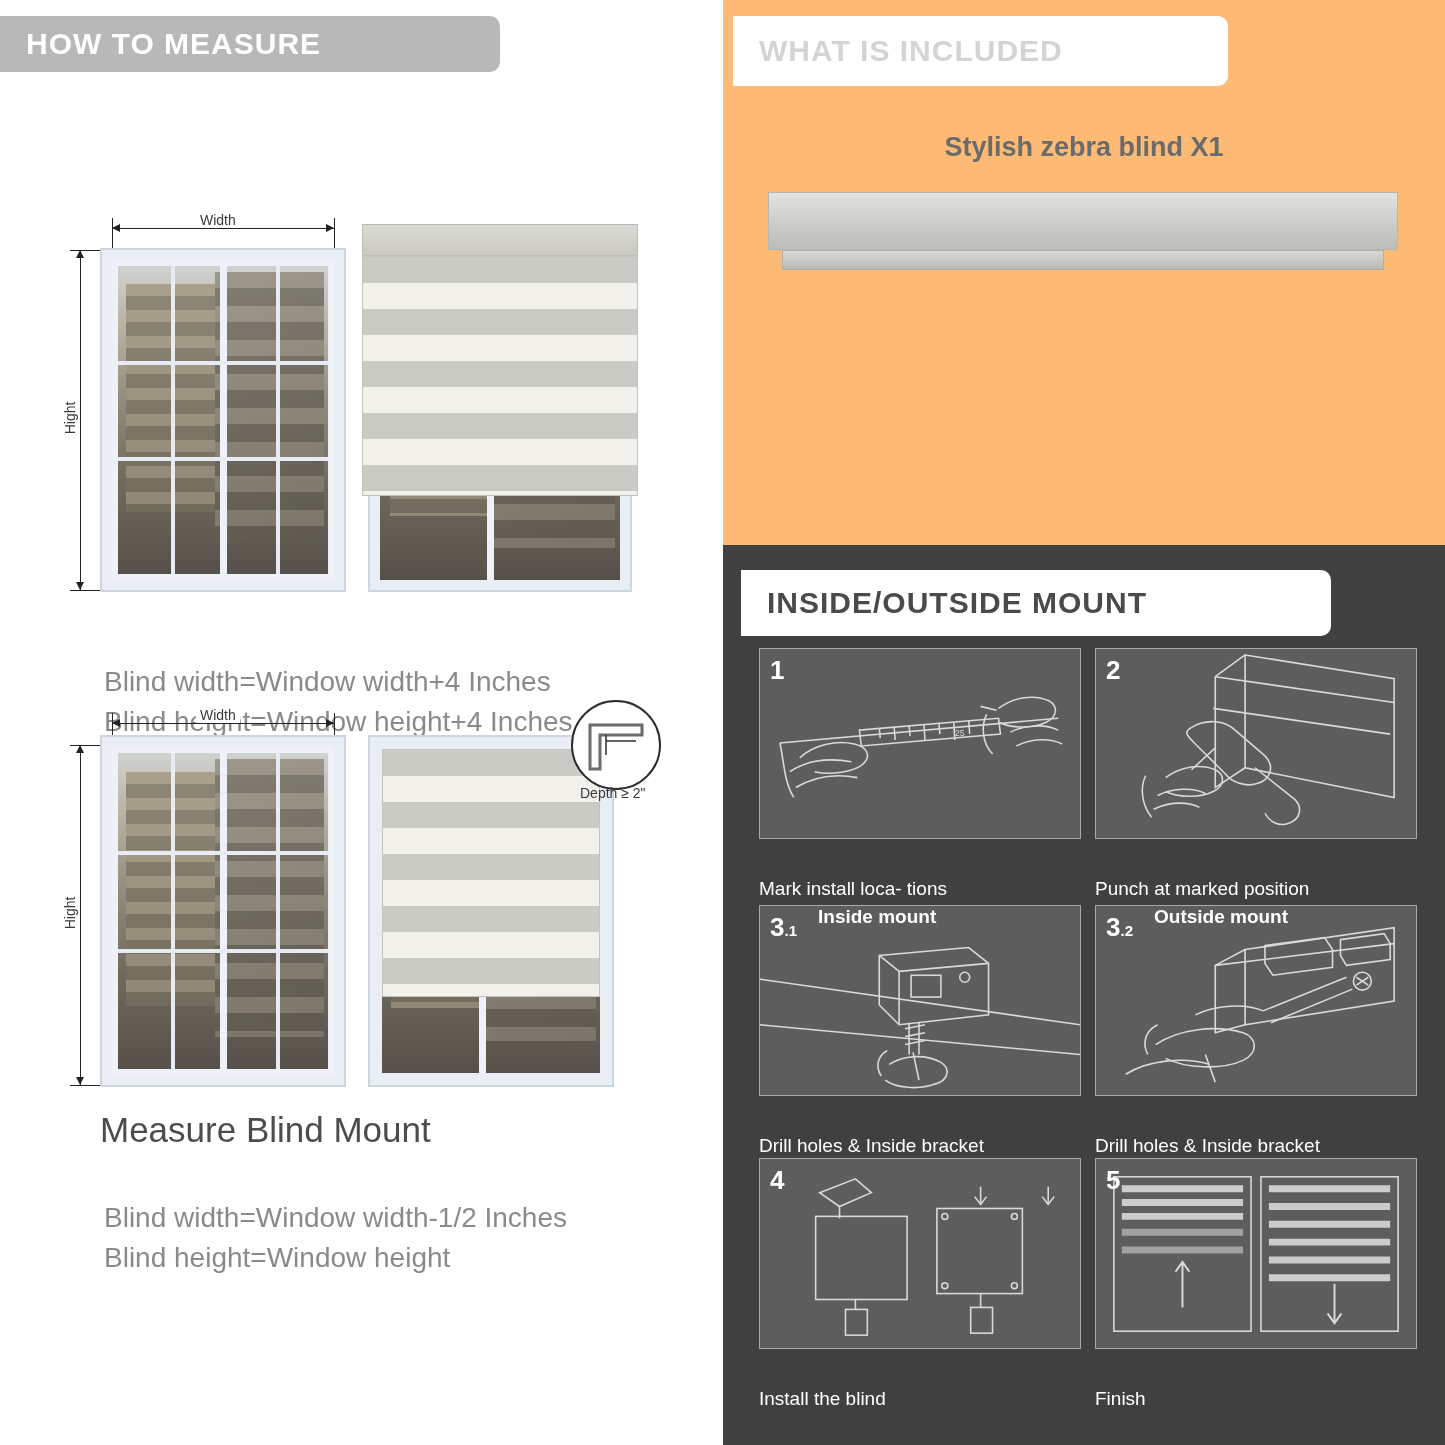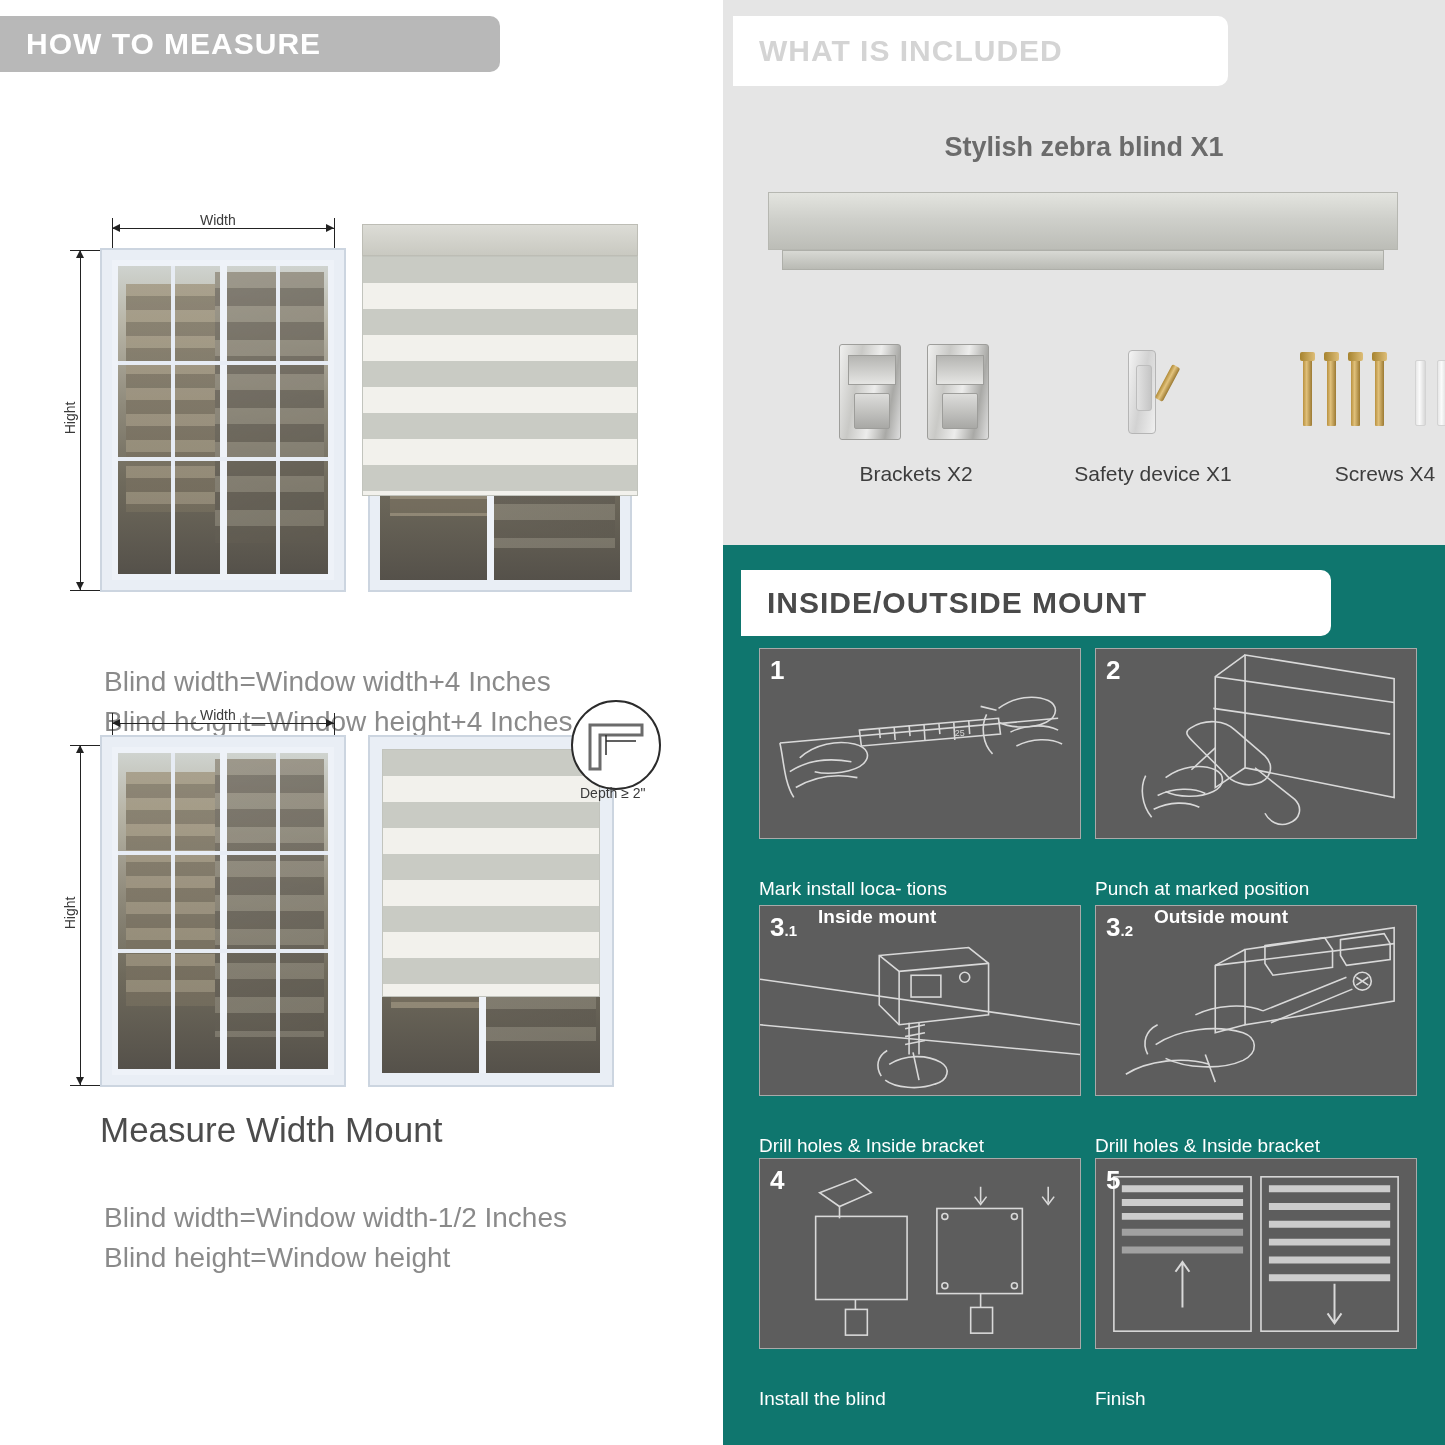--- a/index.html
+++ b/index.html
@@ -133,21 +133,21 @@
   }
 
   .note-box { position:absolute; left:104px; width:560px; display:flex; gap:18px; }
   .warn-tri { width:62px; height:56px; flex:0 0 62px; position:relative; }
   .warn-tri svg { width:62px; height:56px; }
   .note-text { font-size:18px; color:#9a9a9a; line-height:1.45; }
 
   
   .included {
     position:absolute; left:723px; top:0; width:722px; height:545px;
-    background:#e5e5e5;
+    background:#fdba74;
   }
   .badge.right-badge {
     position:absolute; left:10px; top:16px; width:495px; height:70px;
     background:#ffffff; color:#d4d4d4;
     border-radius:0 10px 10px 0;
   }
   .included-title {
     position:absolute; left:0; top:132px; width:722px; text-align:center;
     font-size:27px; font-weight:bold; color:#6b6b6b;
   }
@@ -213,21 +213,21 @@
   }
   .gold-screw-small {
     position:absolute; width:9px; height:38px; transform:rotate(28deg);
     background:linear-gradient(90deg,#b08a36,#e3c47f 45%,#9a7830);
     border-radius:2px;
   }
 
   
   .mount {
     position:absolute; left:723px; top:545px; width:722px; height:900px;
-    background:#0f766e;
+    background:#404040;
   }
   .badge.mount-badge {
     position:absolute; left:18px; top:25px; width:590px; height:66px;
     background:#ffffff; color:#4a4a4a; font-size:30px;
   }
   .step {
     position:absolute; border:1px solid #a9a9a9;
     background:#5d5d5d;
   }
   .step-num {
@@ -323,61 +323,36 @@
       </div>
 
       <svg style="position:absolute; left:556px; top:0px; width:120px; height:120px;">
         <circle cx="60" cy="50" r="44" fill="#ffffff" stroke="#2b2b2b" stroke-width="2"></circle>
         <path d="M34 30 L86 30 L86 40 L44 40 L44 74 L34 74 Z" fill="none" stroke="#6b6b6b" stroke-width="3"></path>
         <path d="M50 46 L80 46" stroke="#2b2b2b" stroke-width="1.5"></path>
         <path d="M50 40 L50 60" stroke="#2b2b2b" stroke-width="1.5"></path>
       </svg>
       <div class="dim-label" style="left:576px; top:90px; background:transparent;">Depth ≥ 2"</div>
 
-      <div class="heading" style="top:415px;">Measure Width Mount</div>
+      <div class="heading" style="top:415px;">Measure Blind Mount</div>
       <div class="sub-line" style="top:507px;">Blind width=Window width-1/2 Inches</div>
       <div class="sub-line" style="top:547px;">Blind height=Window height</div>
     </div>
 
   </div>
 
   <div class="included">
     <div class="badge right-badge">WHAT IS INCLUDED</div>
     <div class="included-title">Stylish zebra blind X1</div>
 
     <div class="zebra-bar">
       <div class="bar-top"></div>
       <div class="bar-bot"></div>
     </div>
 
-    <div class="parts-row">
-
-      <div class="part" style="left:78px; top:0; width:230px; height:170px;">
-        <div class="bracket" style="left:38px; top:14px;"></div>
-        <div class="bracket" style="left:126px; top:14px;"></div>
-        <div class="part-label">Brackets X2</div>
-      </div>
-
-      <div class="part" style="left:310px; top:0; width:240px; height:170px;">
-        <div class="safety" style="left:95px; top:20px;"></div>
-        <div class="gold-screw-small" style="left:130px; top:34px;"></div>
-        <div class="part-label">Safety device X1</div>
-      </div>
-
-      <div class="part" style="left:552px; top:0; width:240px; height:170px;">
-        <div class="screw" style="left:28px; top:26px;"></div>
-        <div class="screw" style="left:52px; top:26px;"></div>
-        <div class="screw" style="left:76px; top:26px;"></div>
-        <div class="screw" style="left:100px; top:26px;"></div>
-        <div class="anchor" style="left:140px; top:30px;"></div>
-        <div class="anchor" style="left:162px; top:30px;"></div>
-
-        <div class="part-label" style="left:-20px; width:260px;">Screws X4</div>
-      </div>
-    </div>
   </div>
 
   <div class="mount">
     <div class="badge mount-badge">INSIDE/OUTSIDE MOUNT</div>
 
     <div class="step" style="left:36px; top:103px; width:322px; height:191px;">
       <div class="sketch">
         <svg viewBox="0 0 322 191" preserveAspectRatio="none">
           <g fill="none" stroke="#d9d9d9" stroke-width="1.6">
             <path d="M20 95 L300 70"></path>

